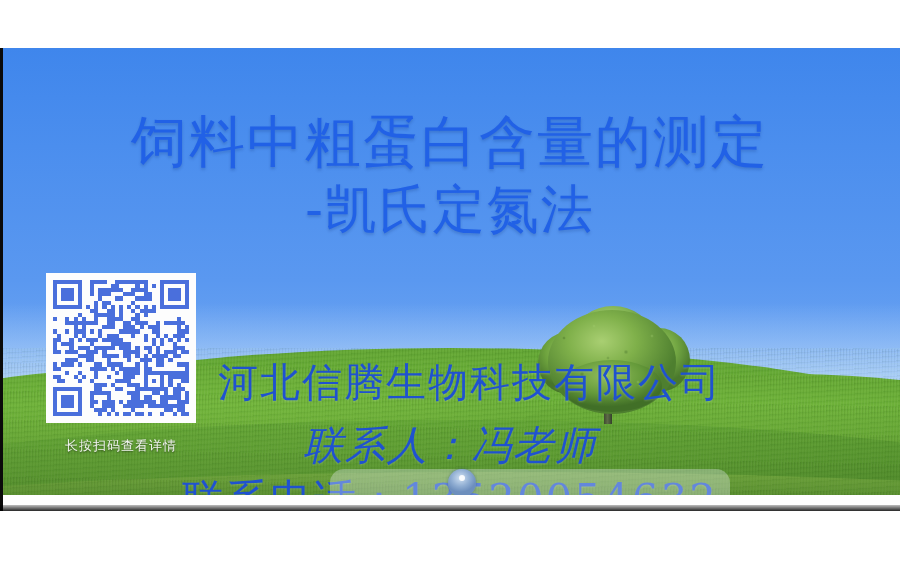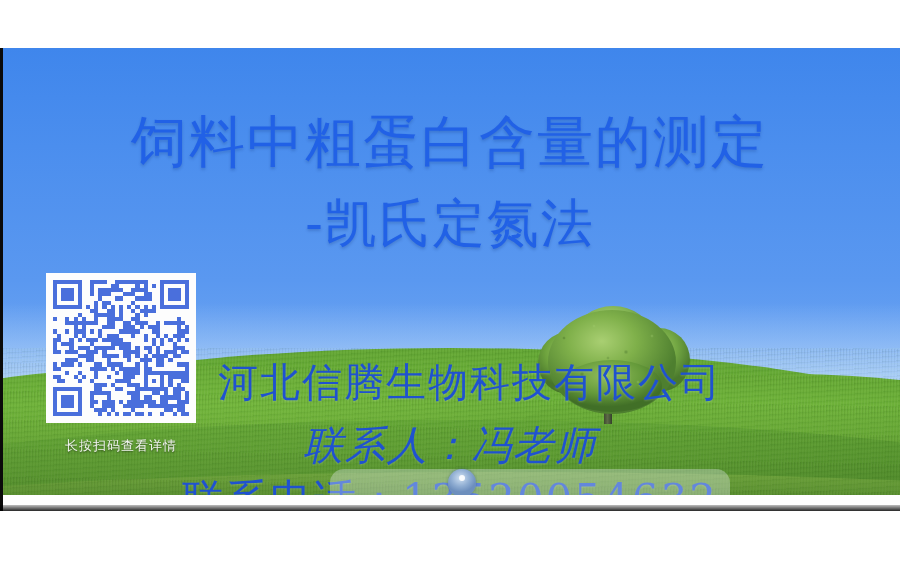--- a/index.html
+++ b/index.html
@@ -217,21 +217,21 @@
     width: 900px;
     text-align: center;
     color: #2161e6;
     font-family: "DejaVu Serif", "Liberation Serif", serif;
     font-weight: 400;
     line-height: 1.16;
     text-shadow: 0 2px 3px rgba(10,40,110,.22);
     pointer-events: none;
   }
   .headline-1 { font-size: 56px; letter-spacing: 2px; }
-  .headline-2 { font-size: 52px; letter-spacing: 2px; margin-top: 18px; }
+  .headline-2 { font-size: 52px; letter-spacing: 2px; margin-top: 4px; }
 
   
   #contact {
     position: absolute;
     left: 0;
     top: 310px;
     width: 900px;
     text-align: center;
     color: #1f52cf;
     font-family: "DejaVu Serif", "Liberation Serif", serif;

